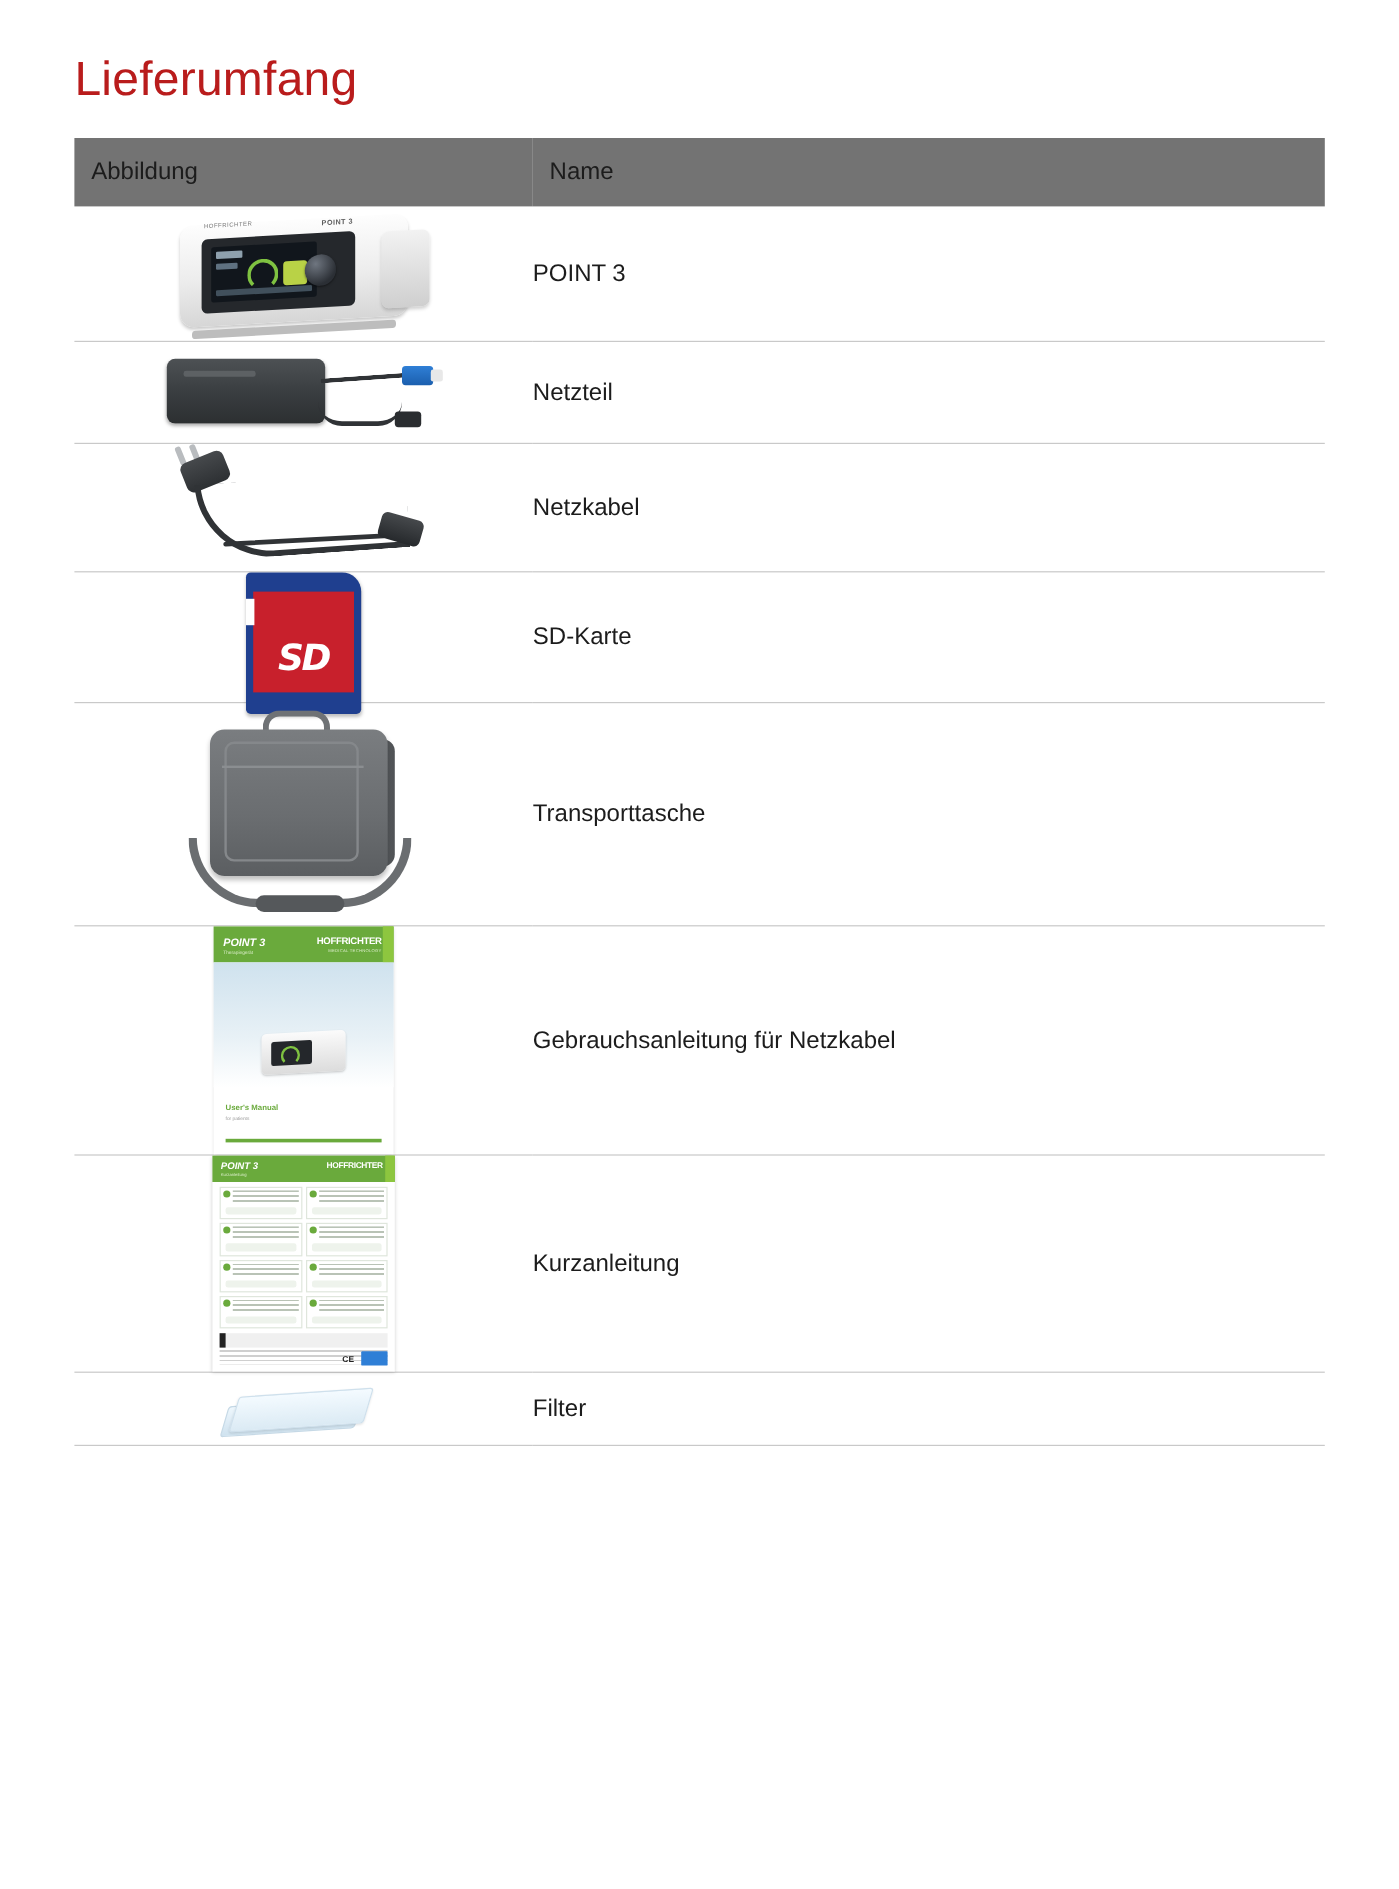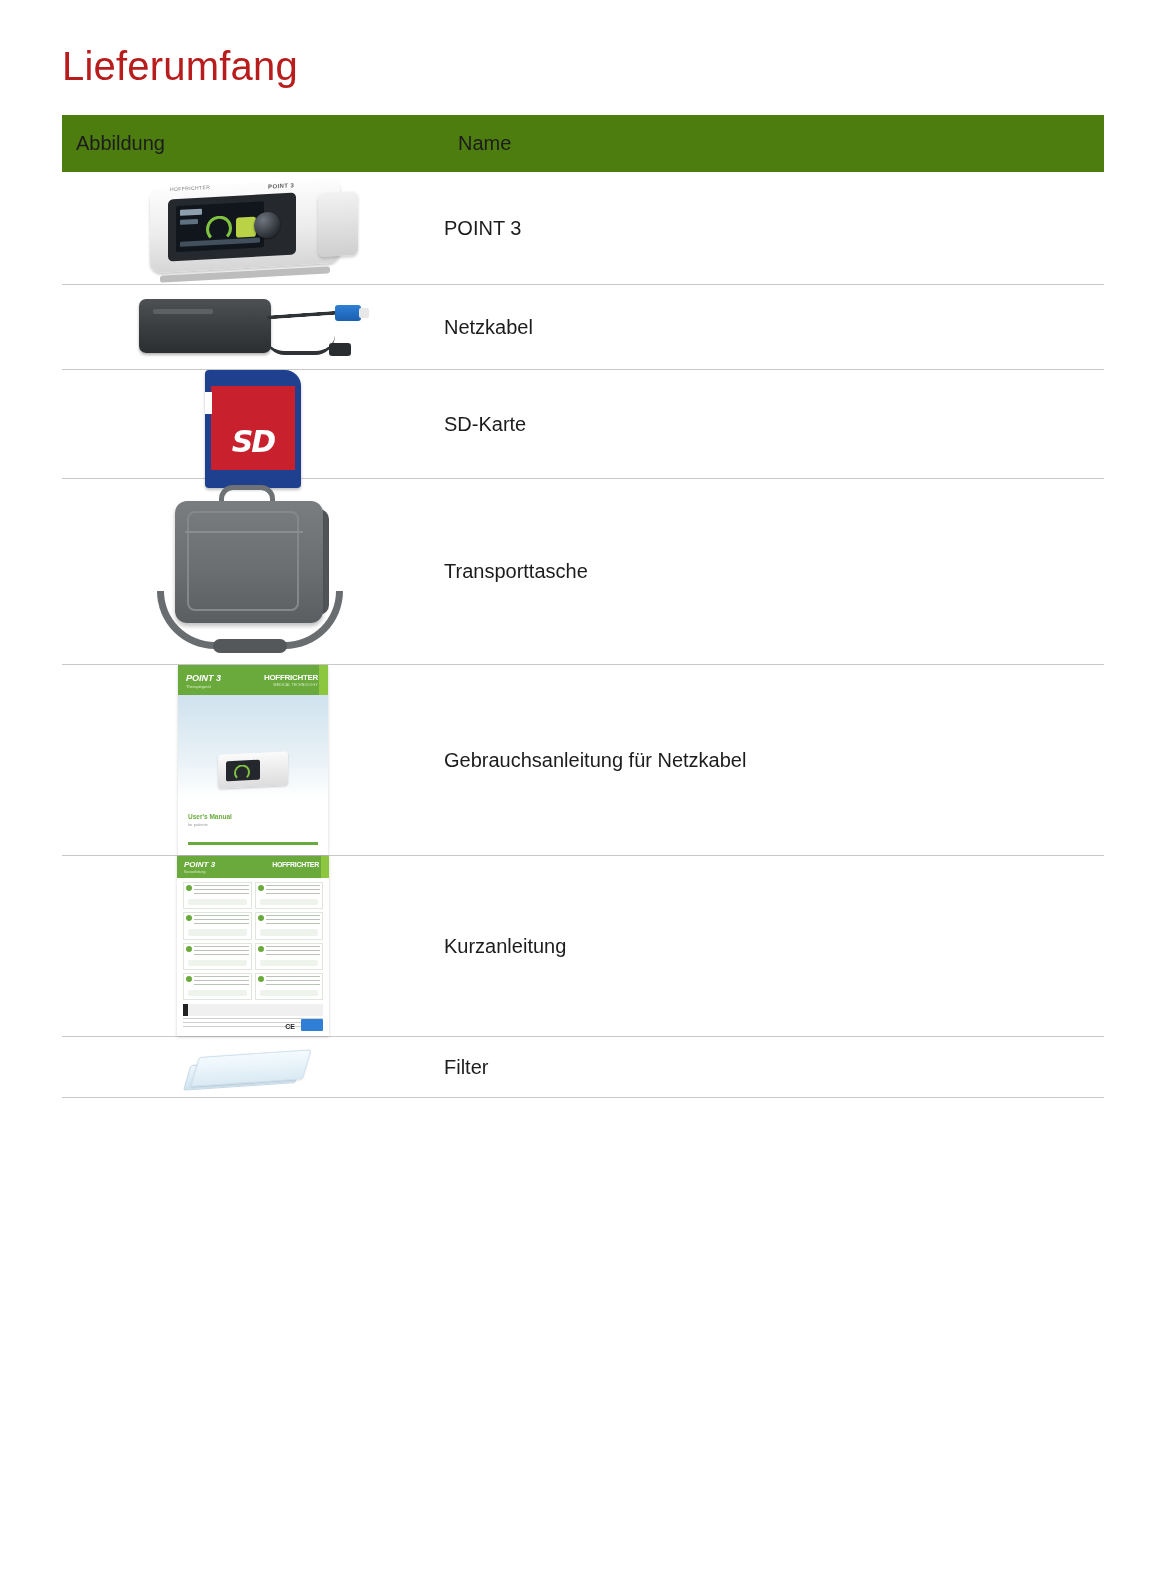--- a/index.html
+++ b/index.html
@@ -27,21 +27,21 @@
     color: #b91c1c;
     margin: 44px 0 26px 0;
     letter-spacing: 0.2px;
   }
   table.items {
     width: 1042px;
     border-collapse: collapse;
     table-layout: fixed;
   }
   table.items thead th {
-    background: #4d7c0f;
+    background: #737373;
     font-size: 20px;
     font-weight: 400;
     color: #1c1c1c;
     text-align: left;
     padding: 17px 0 17px 14px;
     height: 56px;
     border: none;
   }
   th.col-img { width: 382px; }
   th.col-name { width: 660px; }
@@ -578,23 +578,38 @@
           <div class="imgwrap">
             <div class="psu">
               <div class="brick"></div>
               <div class="cordA"></div>
               <div class="cordB"></div>
               <div class="plugblue"></div>
               <div class="plugdark"></div>
             </div>
           </div>
         </td>
+        <td class="cell-name">Netzteil</td>
+      </tr>
+
+      <tr>
+        <td class="cell-img">
+          <div class="imgwrap">
+            <div class="cable">
+              <div class="pin1"></div>
+              <div class="pin2"></div>
+              <div class="euplug"></div>
+              <div class="wire"></div>
+              <div class="wire2"></div>
+              <div class="endconn"></div>
+            </div>
+          </div>
+        </td>
         <td class="cell-name">Netzkabel</td>
       </tr>
-
 
       <tr>
         <td class="cell-img">
           <div class="imgwrap">
             <div class="sd">
               <div class="card">
                 <div class="redzone"></div>
                 <div class="notch"></div>
                 <div class="logo">SD</div>
               </div>

